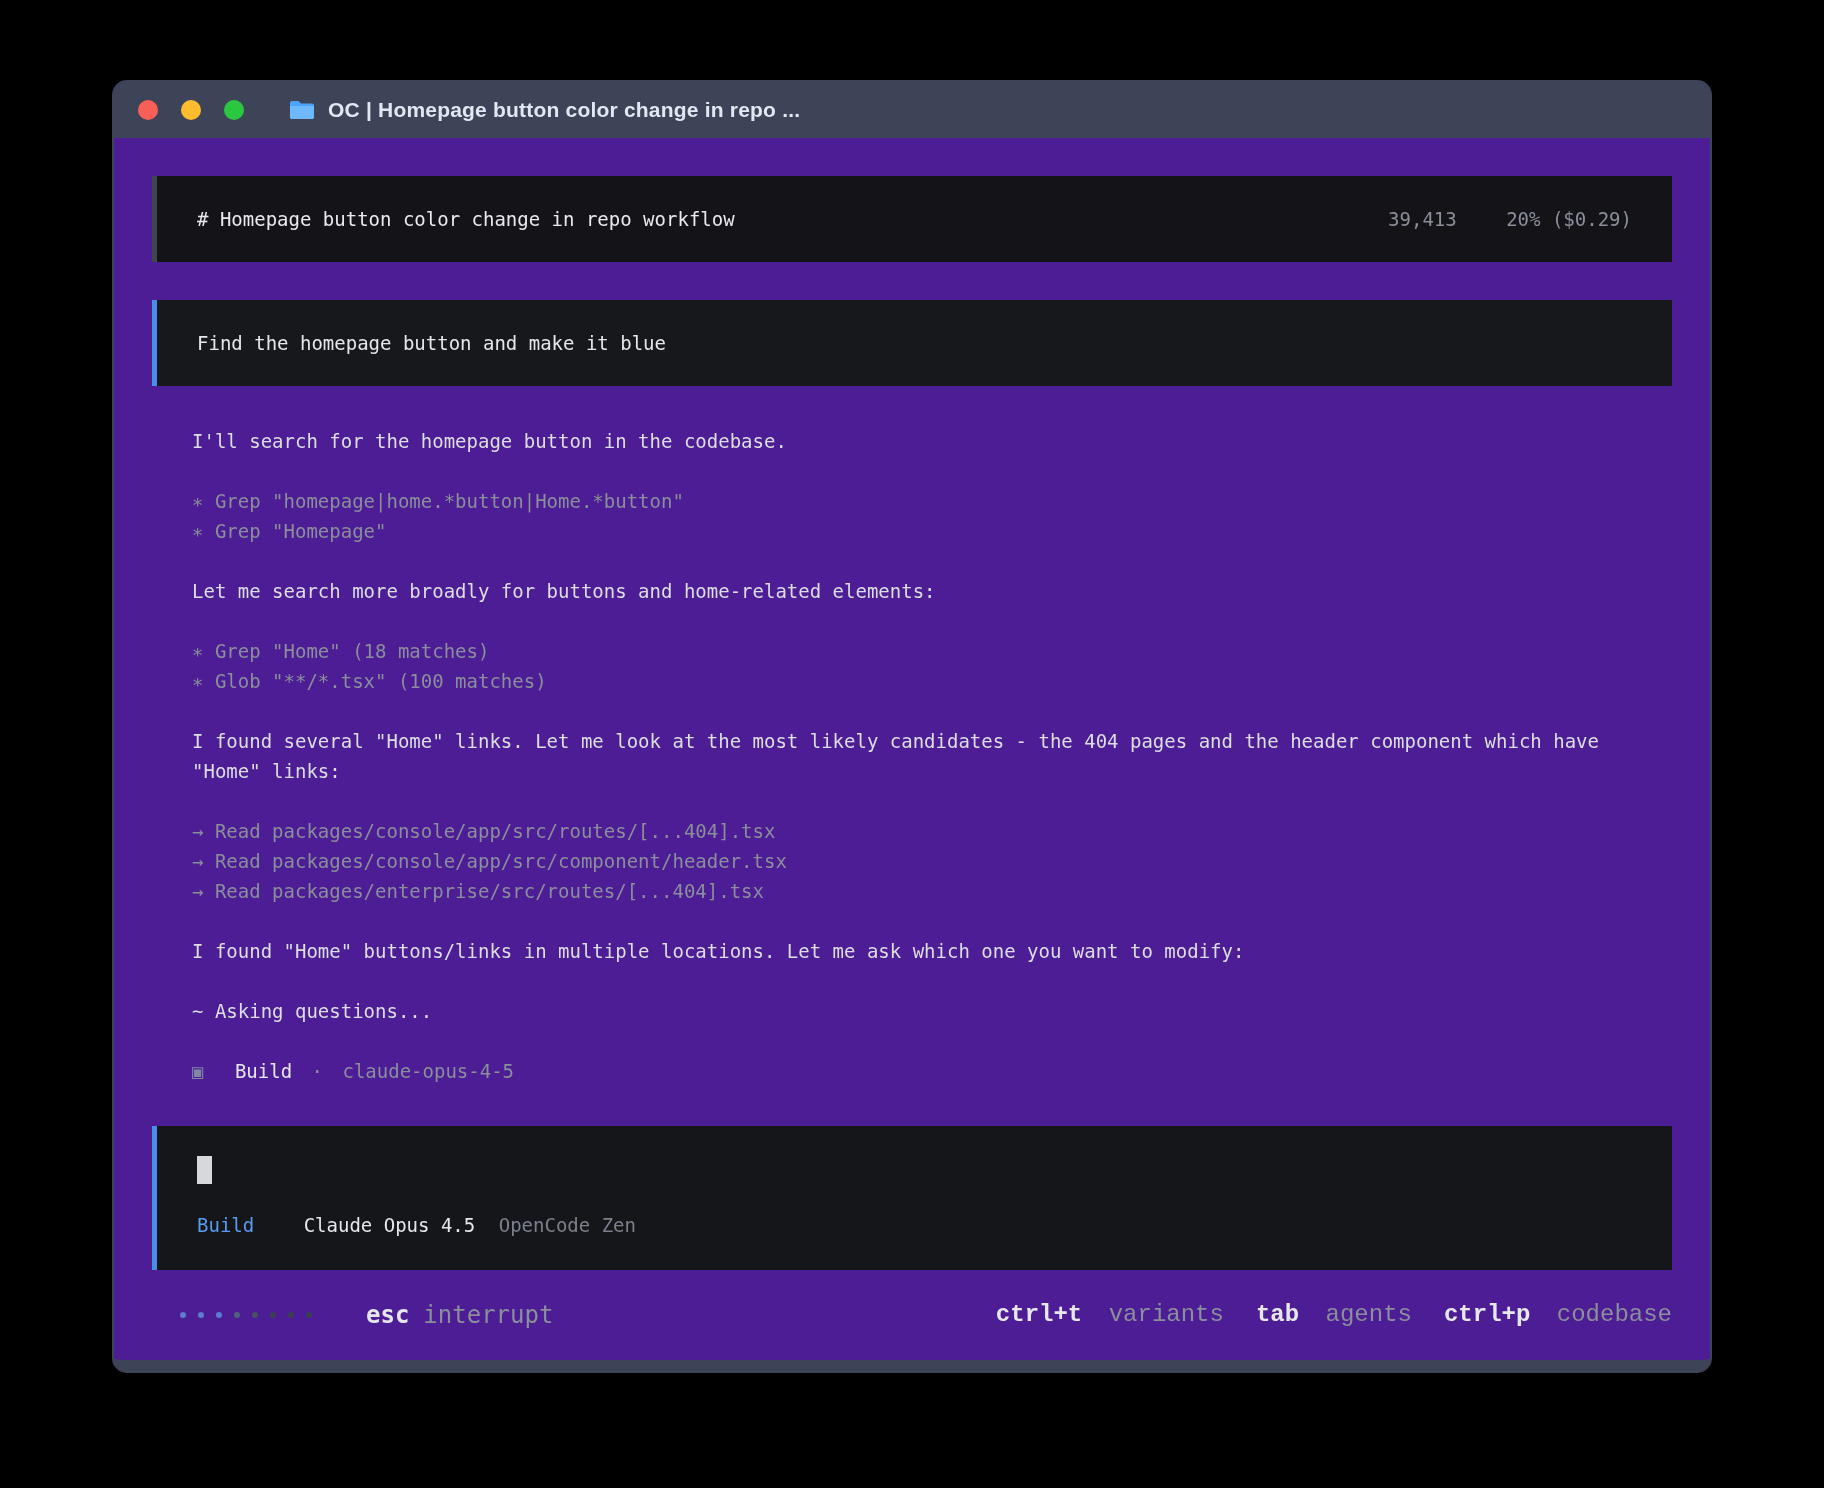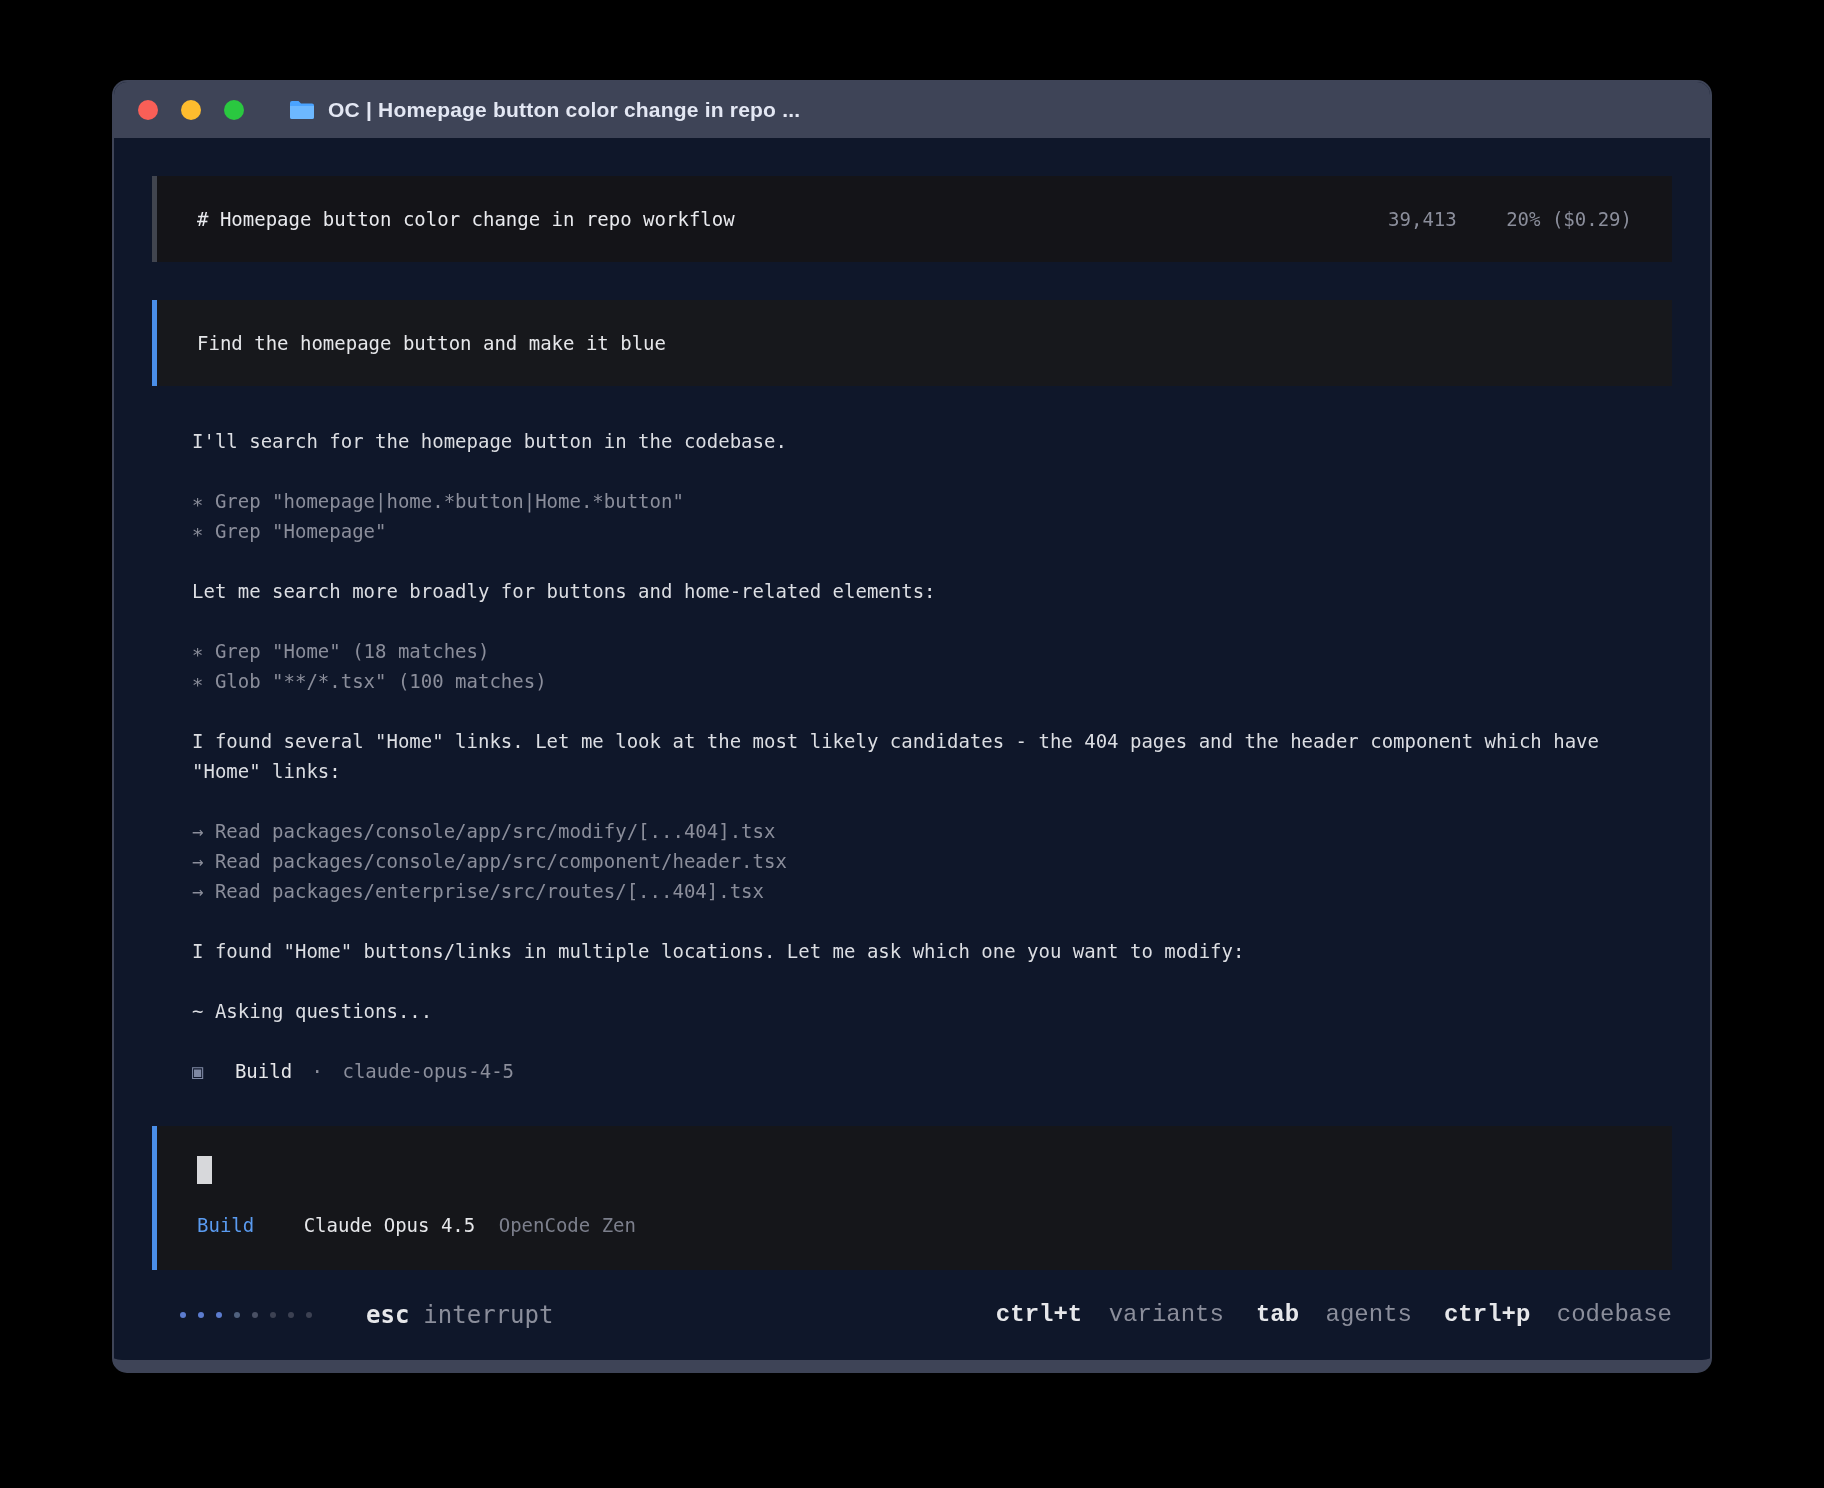--- a/index.html
+++ b/index.html
@@ -1,21 +1,21 @@
 <!DOCTYPE html>
 <html><head>
 <meta charset="utf-8">
 <style>
   * { margin: 0; padding: 0; box-sizing: border-box; }
   html, body { background: #000000; width: 1824px; height: 1488px; overflow: hidden; }
 
   .window {
     width: 1600px;
     margin: 80px auto 0 auto;
-    background: #0f172a;
+    background: #4c1d95;
     border: 2px solid #3e4457;
     border-bottom-width: 13px;
     border-radius: 15px;
     box-shadow: 0 22px 60px rgba(0,0,0,0.75);
     overflow: hidden;
     font-family: "DejaVu Sans Mono", "Liberation Mono", monospace;
   }
 
   
   .titlebar {
@@ -140,21 +140,21 @@
         <div class="t-text">Let me search more broadly for buttons and home-related elements:</div>
       </div>
       <div class="para">
         <div class="t-tool">∗ Grep "Home" (18 matches)</div>
         <div class="t-tool">∗ Glob "**/*.tsx" (100 matches)</div>
       </div>
       <div class="para">
         <div class="t-text">I found several "Home" links. Let me look at the most likely candidates - the 404 pages and the header component which have "Home" links:</div>
       </div>
       <div class="para">
-        <div class="t-tool">→ Read packages/console/app/src/modify/[...404].tsx</div>
+        <div class="t-tool">→ Read packages/console/app/src/routes/[...404].tsx</div>
         <div class="t-tool">→ Read packages/console/app/src/component/header.tsx</div>
         <div class="t-tool">→ Read packages/enterprise/src/routes/[...404].tsx</div>
       </div>
       <div class="para">
         <div class="t-text">I found "Home" buttons/links in multiple locations. Let me ask which one you want to modify:</div>
       </div>
       <div class="para">
         <div class="t-text">~ Asking questions...</div>
       </div>
 

